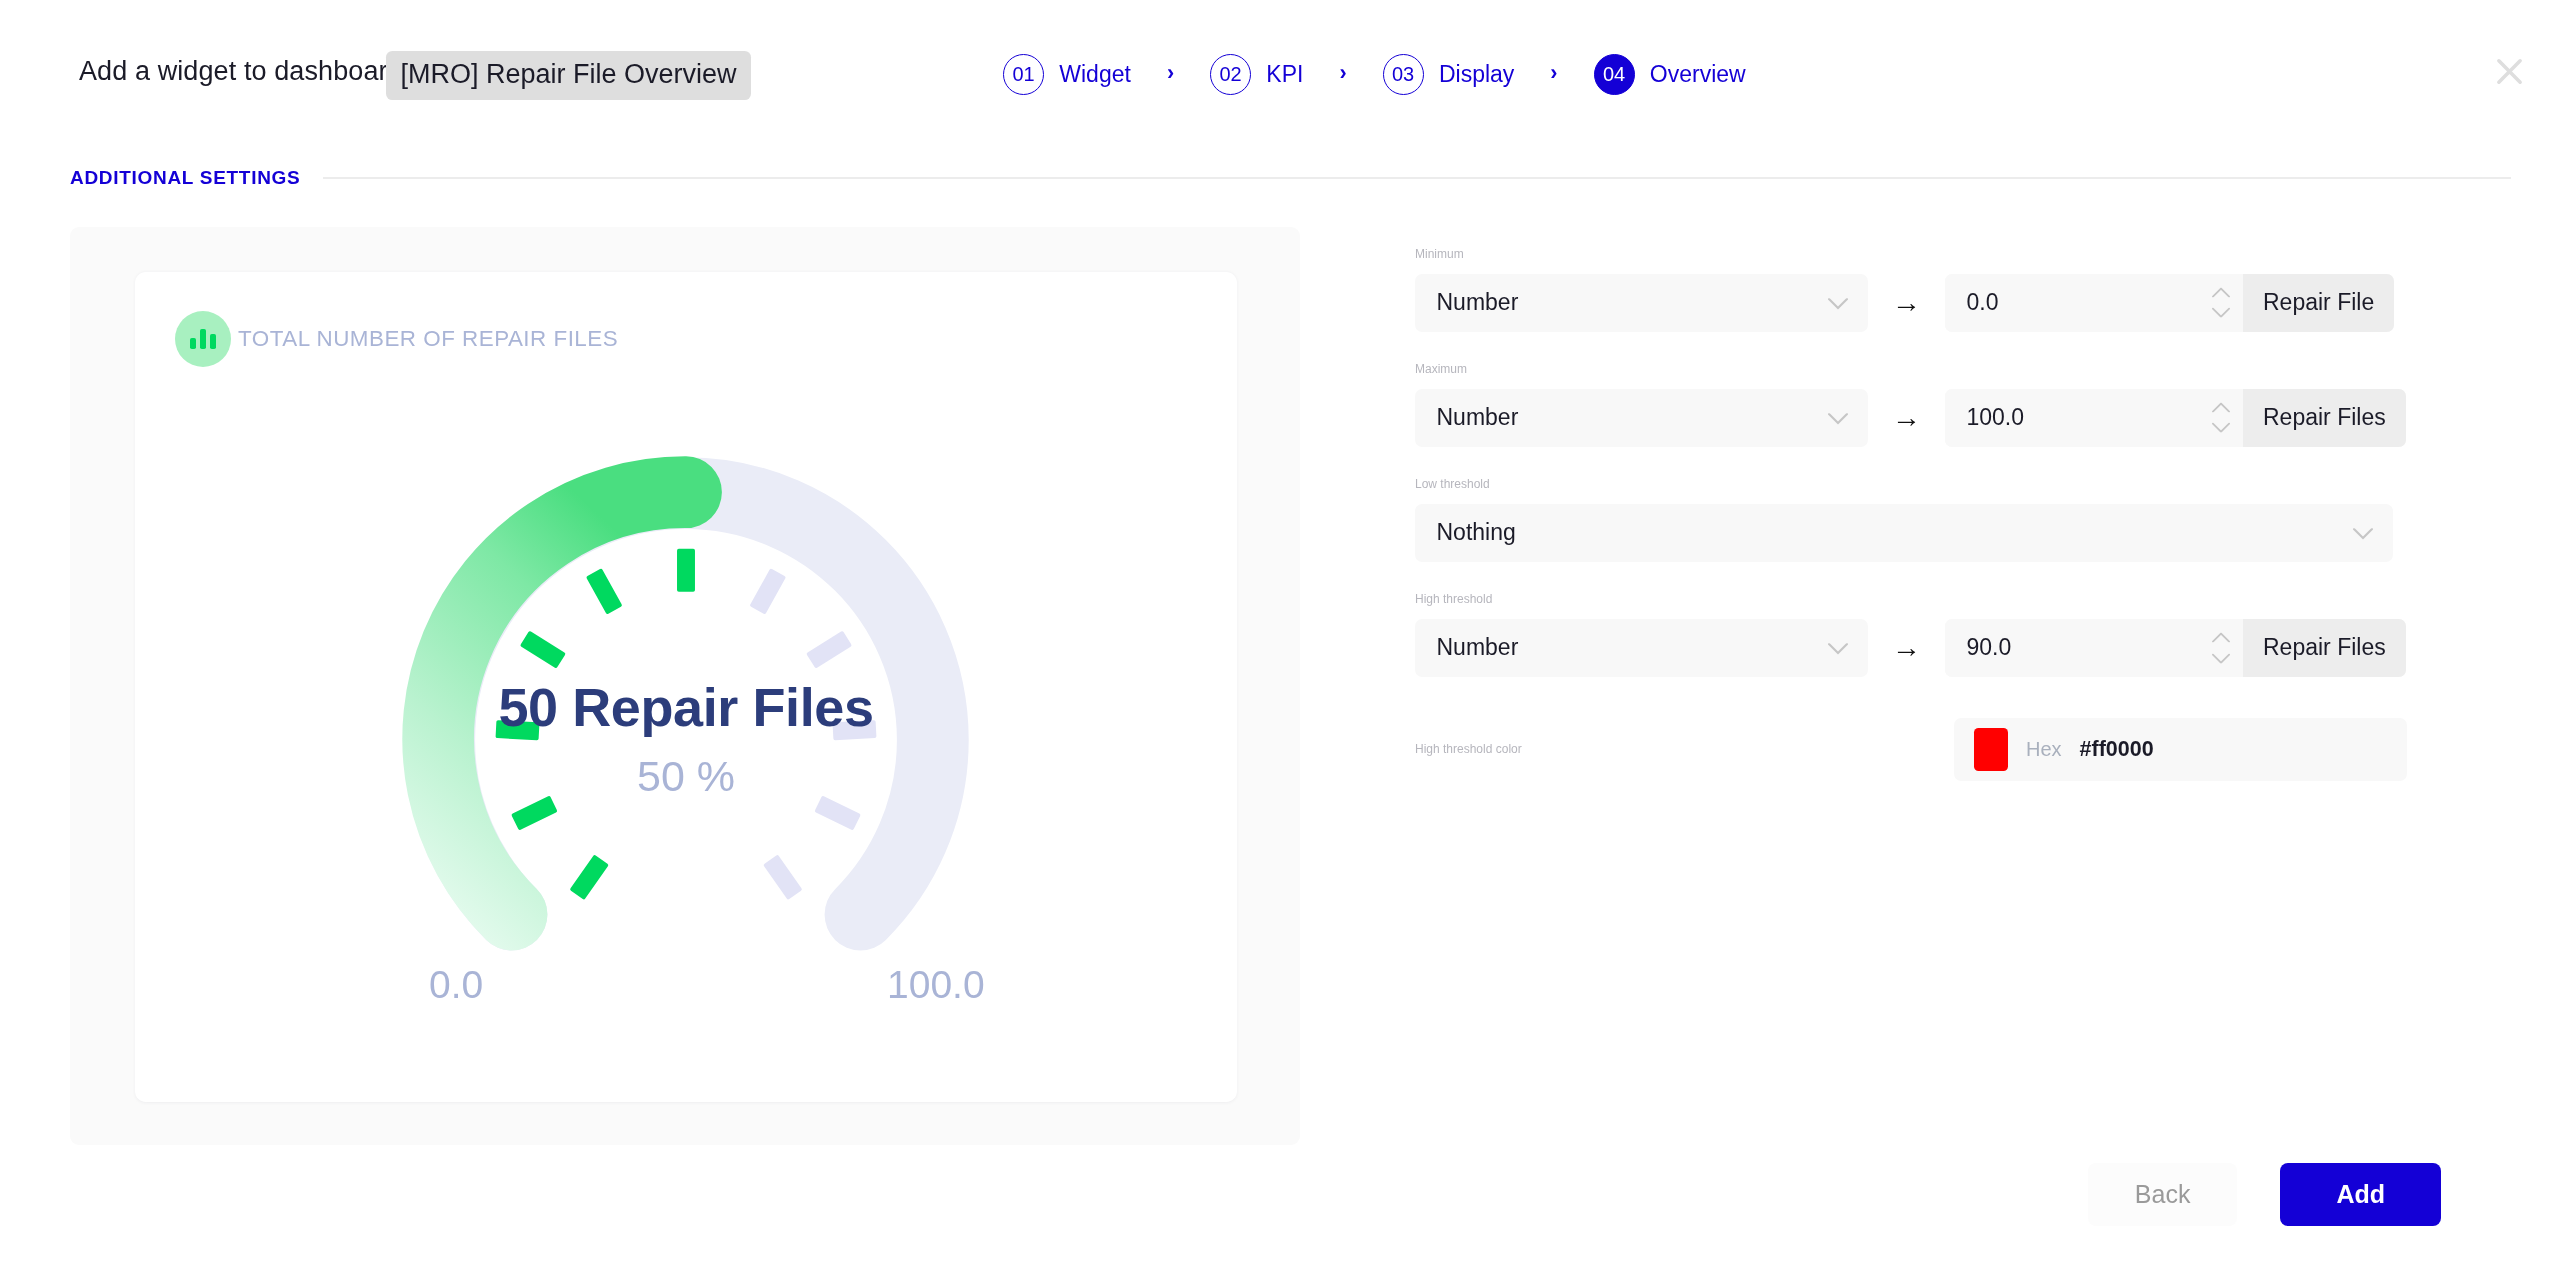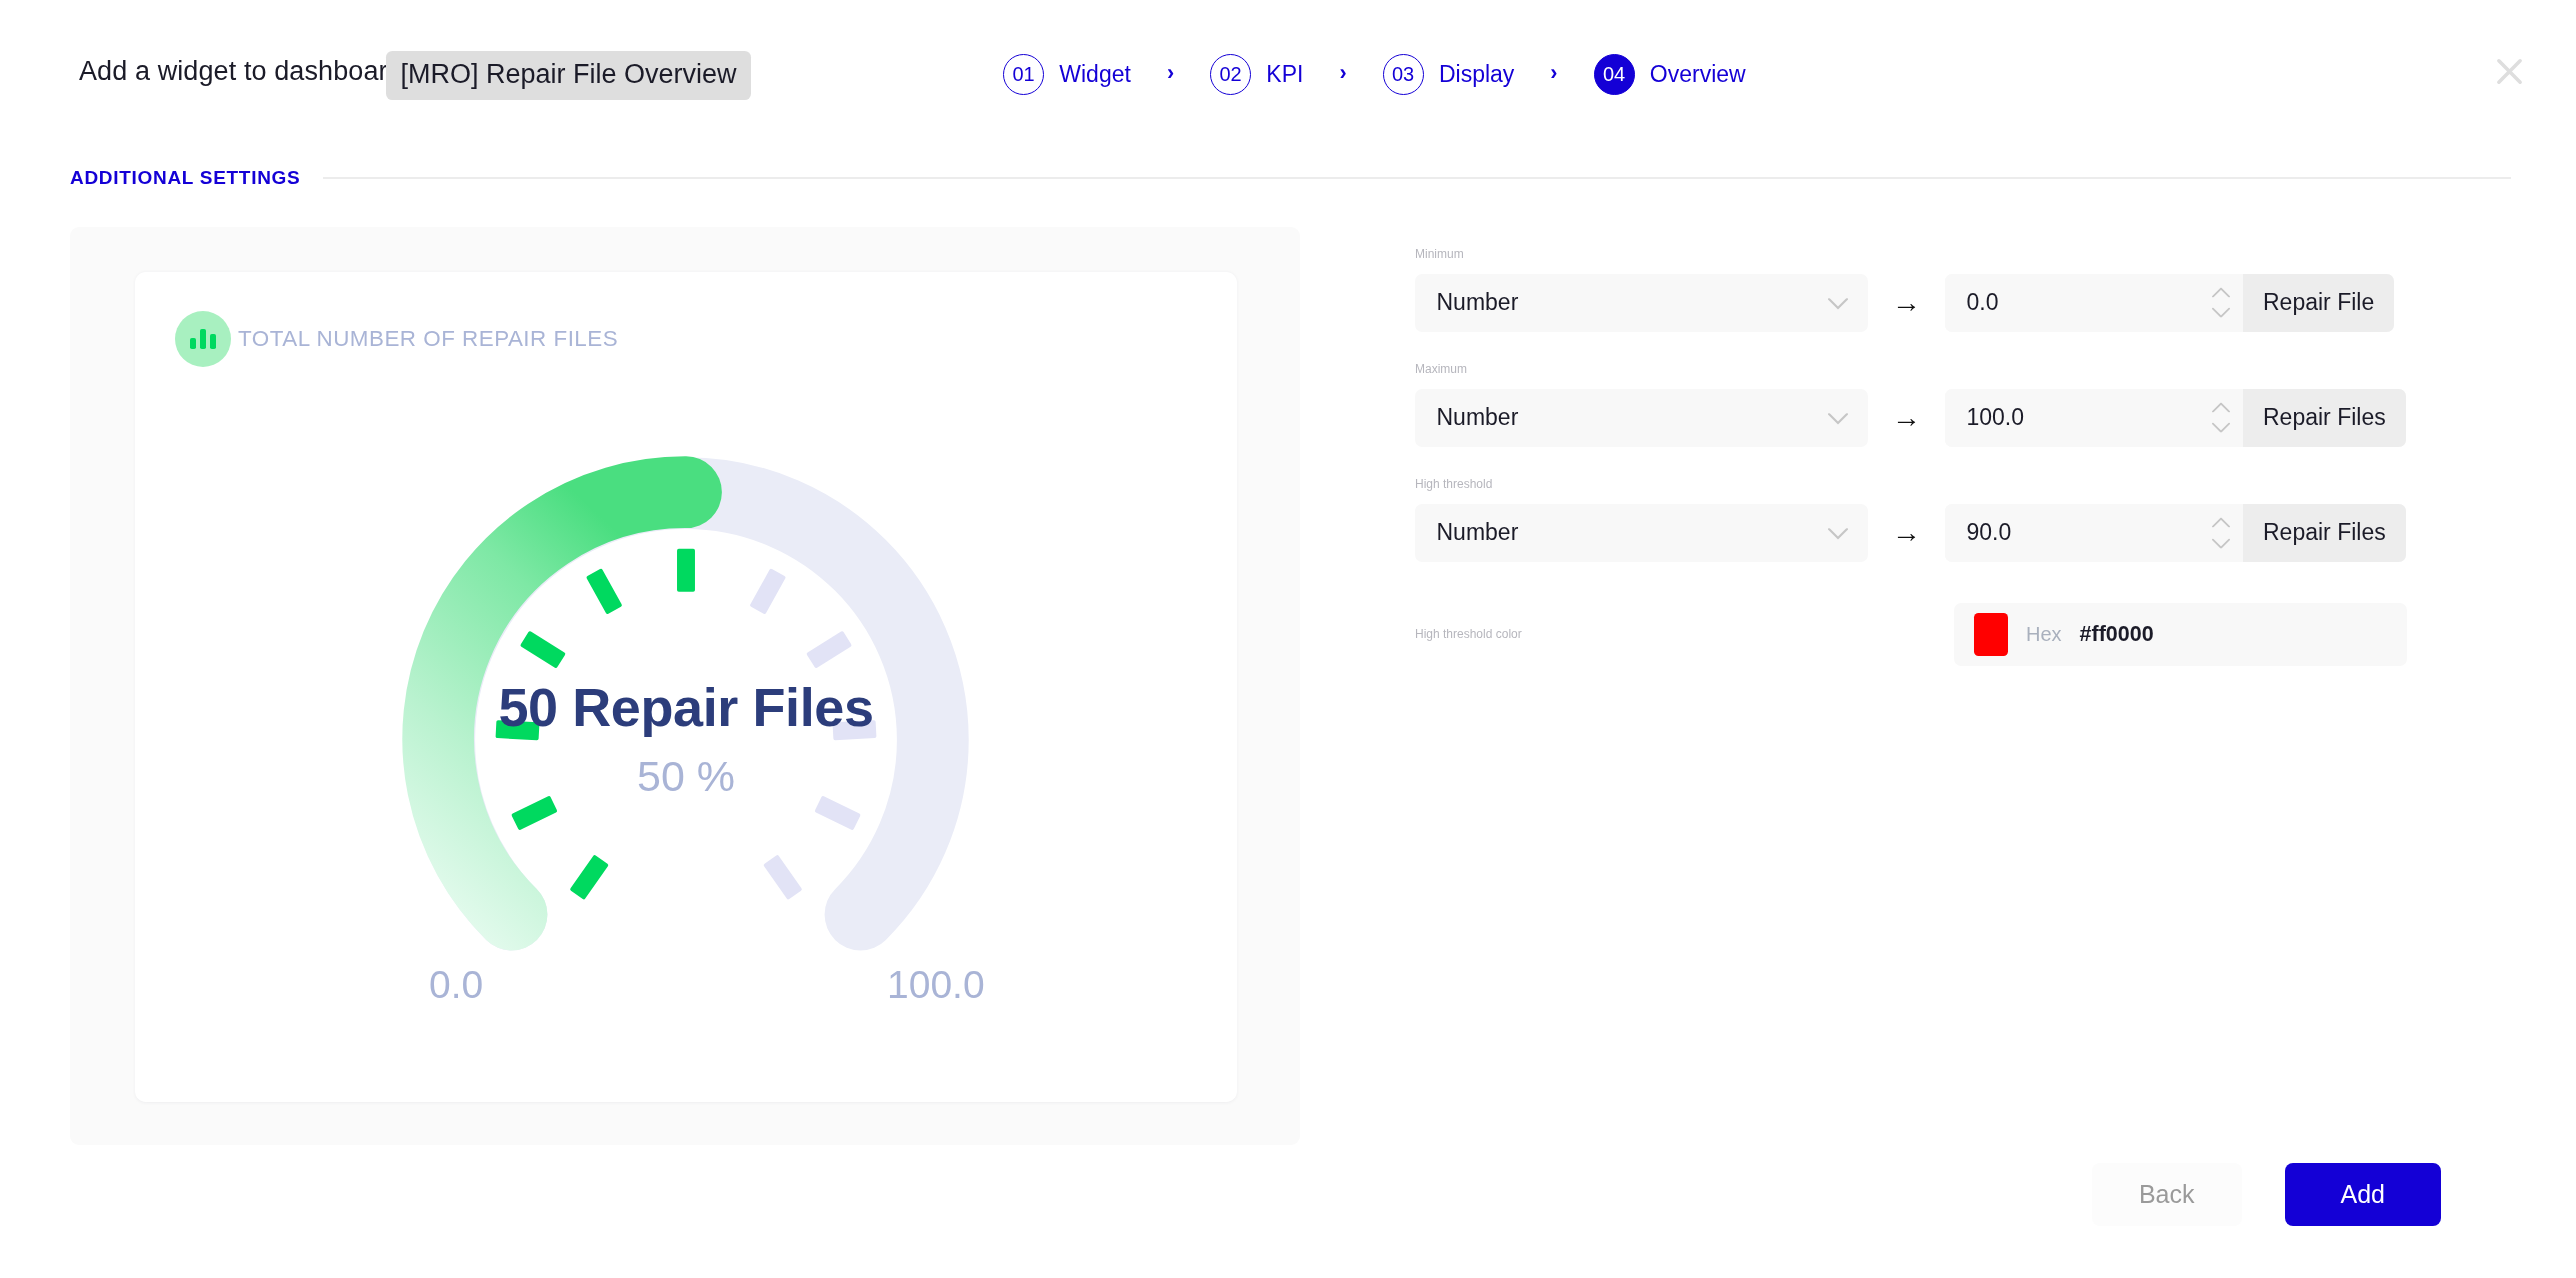--- a/index.html
+++ b/index.html
@@ -188,21 +188,21 @@
   }
   .btn {
     border: none; cursor: pointer; border-radius: 8px;
     font-family: "Liberation Sans", sans-serif;
   }
   .btn-back {
     background: #fcfcfc; color: #9a9a9a; font-size: 25px;
     padding: 17px 47px;
   }
   .btn-add {
-    background: #1400d6; color: #ffffff; font-size: 25px; font-weight: 400;
+    background: #1400d6; color: #ffffff; font-size: 25px; font-weight: 700;
     padding: 17px 56px;
   }
 </style>
 </head>
 <body>
 
 <div class="page">
 
   <div class="header">
     <div class="header-title">Add a widget to dashboard</div>
@@ -370,20 +370,33 @@
               <svg width="18" height="10" viewBox="0 0 20 11">
                   <path d="M1 1 L10 10 L19 1" stroke="#c6c6c6" stroke-width="2" fill="none" stroke-linecap="round"></path>
                 </svg>
             </span>
           </div>
           <div class="num-suffix">Repair Files</div>
         </div>
       </div>
     </div>
 
+    <div class="field">
+      <span class="field-label">Low threshold</span>
+      <div class="field-row">
+        <div class="select wide">
+          <span class="select-value">Nothing</span>
+          <span class="chev">
+            <svg width="20" height="11.7" viewBox="0 0 22 13">
+                <path d="M1 1 L11 11 L21 1" stroke="#c6c6c6" stroke-width="2.4" fill="none" stroke-linecap="round"></path>
+              </svg>
+          </span>
+        </div>
+      </div>
+    </div>
 
     <div class="field">
       <span class="field-label">High threshold</span>
       <div class="field-row">
         <div class="select">
           <span class="select-value">Number</span>
           <span class="chev">
             <svg width="20" height="11.7" viewBox="0 0 22 13">
                 <path d="M1 1 L11 11 L21 1" stroke="#c6c6c6" stroke-width="2.4" fill="none" stroke-linecap="round"></path>
               </svg>

